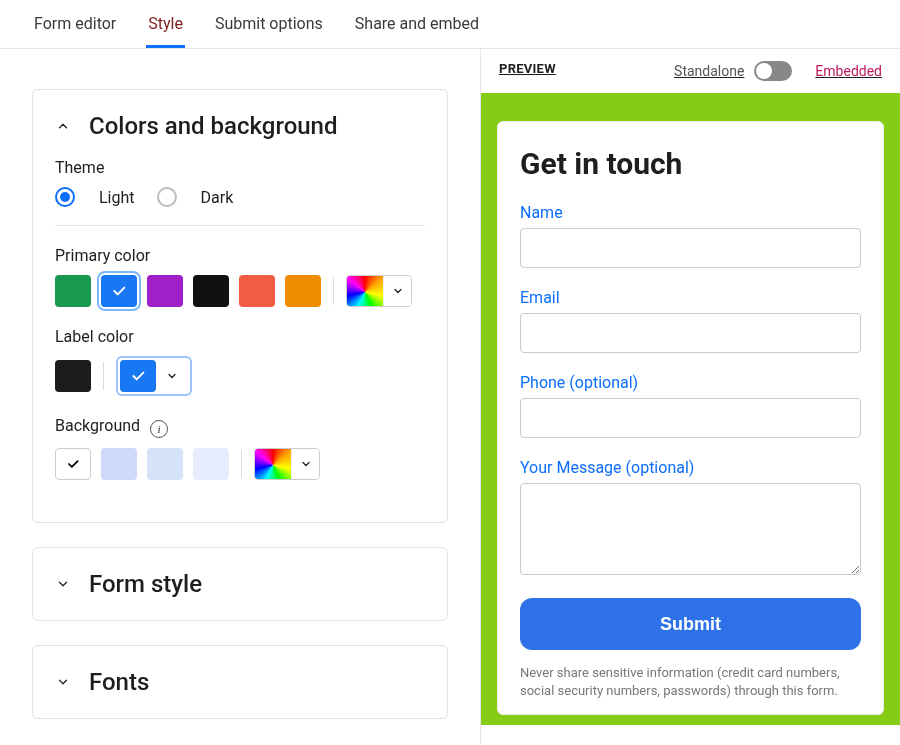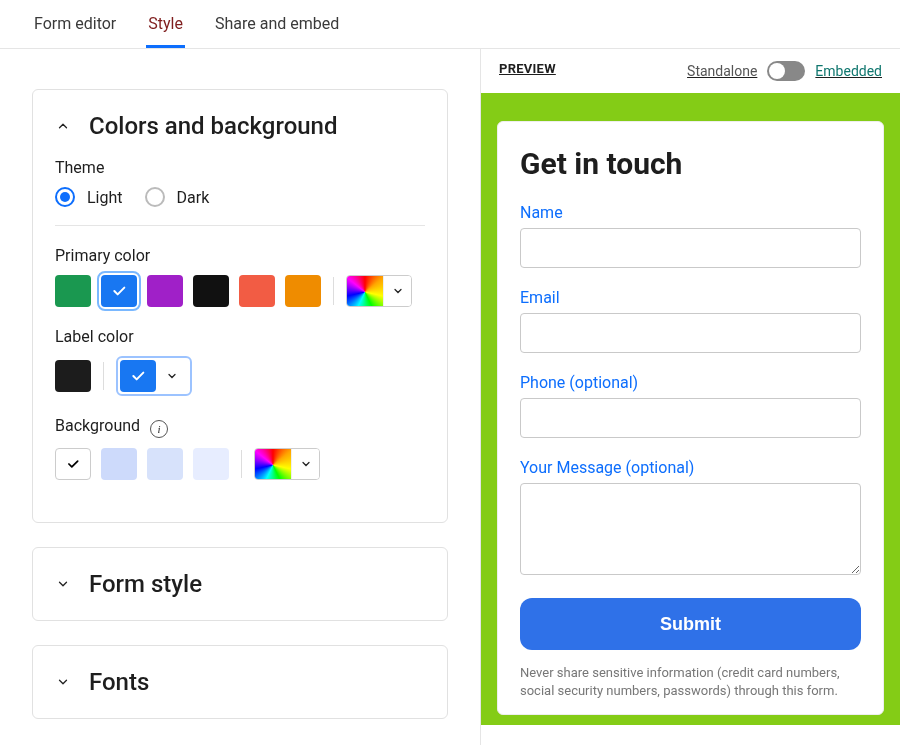--- a/index.html
+++ b/index.html
@@ -16,21 +16,21 @@
 .panel { border: 1px solid #e1e1e1; border-radius: 6px; margin-bottom: 24px; padding: 22px 22px; }
 .panel-header { display: flex; align-items: center; gap: 18px; cursor: pointer; }
 .panel-title { font-size: 24px; font-weight: 500; }
 .chev { width: 16px; height: 16px; display: inline-flex; align-items: center; justify-content: center; }
 .panel-body { margin-top: 18px; }
 
 .field-label { font-size: 16px; margin-bottom: 10px; }
 .info-icon { display:inline-flex; width:18px; height:18px; border:1.5px solid #555; border-radius:50%; align-items:center; justify-content:center; font-size:11px; font-style:italic; font-family:serif; margin-left:6px; vertical-align:-2px;}
 
 .radio-row { display: flex; gap: 22px; align-items: center; margin-bottom: 18px; }
-.radio { display: flex; align-items: center; gap: 12px; font-size: 16px; cursor: pointer; }
+.radio { display: flex; align-items: center; gap: 24px; font-size: 16px; cursor: pointer; }
 .radio-circle { width: 20px; height: 20px; border: 2px solid #bbb; border-radius: 50%; display:inline-flex; align-items:center; justify-content:center;}
 .radio.sel .radio-circle { border-color: #0d6efd; }
 .radio.sel .radio-circle::after { content:""; width:10px; height:10px; background:#0d6efd; border-radius:50%; }
 
 .divider { border-top: 1px solid #e5e5e5; margin: 4px 0 20px; }
 
 .swatch-row { display:flex; gap:10px; align-items:center; margin-bottom:20px;}
 .swatch { width:36px; height:32px; border-radius:4px; cursor:pointer; display:flex; align-items:center; justify-content:center; }
 .swatch.selected { outline: 2px solid #7ab8ff; outline-offset: 2px; }
 .swatch-check { color:#fff; }
@@ -42,39 +42,40 @@
 .picker .caret { width:28px; display:flex; align-items:center; justify-content:center; background:#fff; border-left:1px solid #eee;}
 .label-picker-group { display:flex; border:2px solid #9cc3ff; border-radius:6px; padding:2px; gap:0;}
 .label-picker-group .swatch { margin:0;}
 .label-picker-group .caret { width:32px; display:flex; align-items:center;justify-content:center;}
 
 .preview-header { display:flex; align-items:flex-start; justify-content:space-between; padding:12px 18px;text-decoration:underline; }
 .preview-label { text-transform:uppercase; font-weight:700; letter-spacing:0.02em; font-size:13px;}
 .toggle-group { display:flex; align-items:center; gap:10px; font-size:14px; color:#555;}
 .toggle { width:38px; height:20px; background:#888; border-radius:999px; position:relative;}
 .toggle::after{content:"";position:absolute;width:16px;height:16px;background:#fff;border-radius:50%;top:2px;left:2px;}
-.toggle-embedded { color:#0f766e;}
+.toggle-embedded { color:#be185d;margin-left:13px;}
 
 .preview-canvas { background:#84cc16; padding: 28px 16px 10px; }
 .form-card { background:#fff; border-radius:6px; padding: 24px 22px 14px; border:1px solid #eee;}
 .form-title { font-size:30px; font-weight:700; margin-bottom:22px;}
 .flabel { color:#0d6efd; font-size:16px; margin-bottom:6px; display:block;}
 .finput { width:100%; border:1px solid #c9c9c9; border-radius:4px; height:40px; padding:6px 10px; font-size:14px; margin-bottom:20px;}
 .ftextarea { width:100%; border:1px solid #c9c9c9; border-radius:4px; height:92px; padding:8px 10px; font-size:14px; margin-bottom:20px; resize:both;}
 .submit-btn { width:100%; background:#2f71e8; color:#fff; border:none; border-radius:12px; height:52px; font-size:18px; font-weight:600; cursor:pointer; margin-bottom:14px;}
 .disclaimer { color:#777; font-size:13px; line-height:1.4;}
 
 svg { display:block; }
 </style>
 </head>
 <body>
 
 <div class="tabs">
   <div class="tab">Form editor</div>
   <div class="tab active">Style</div>
+  <div class="tab">Submit options</div>
   <div class="tab">Share and embed</div>
 </div>
 
 <div class="main">
   <div class="left">
 
     <div class="panel">
       <div class="panel-header">
         <span class="chev">
           <svg width="14" height="14" viewBox="0 0 24 24" fill="none">

